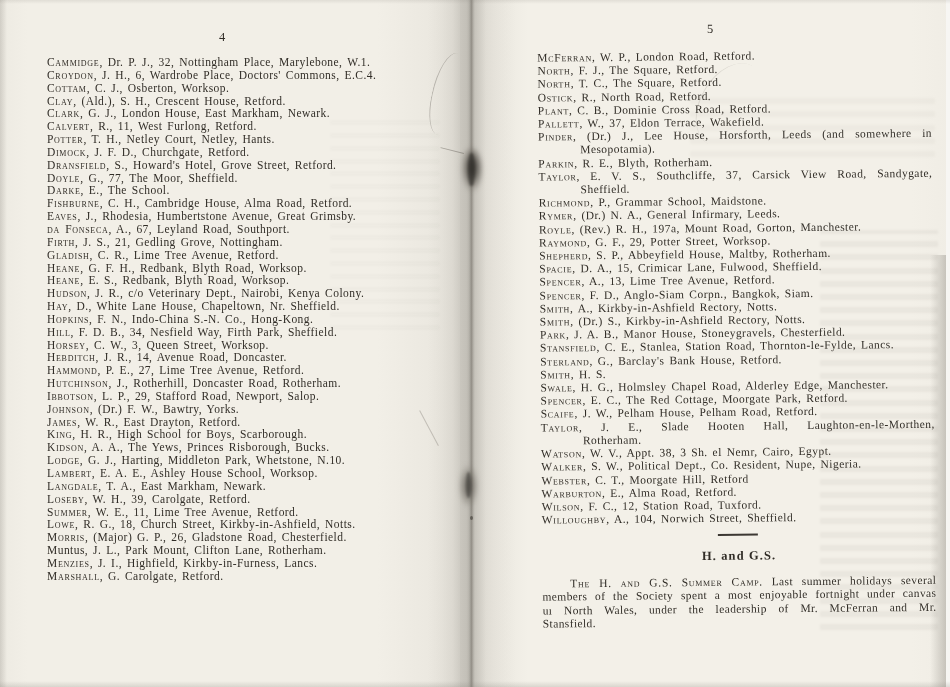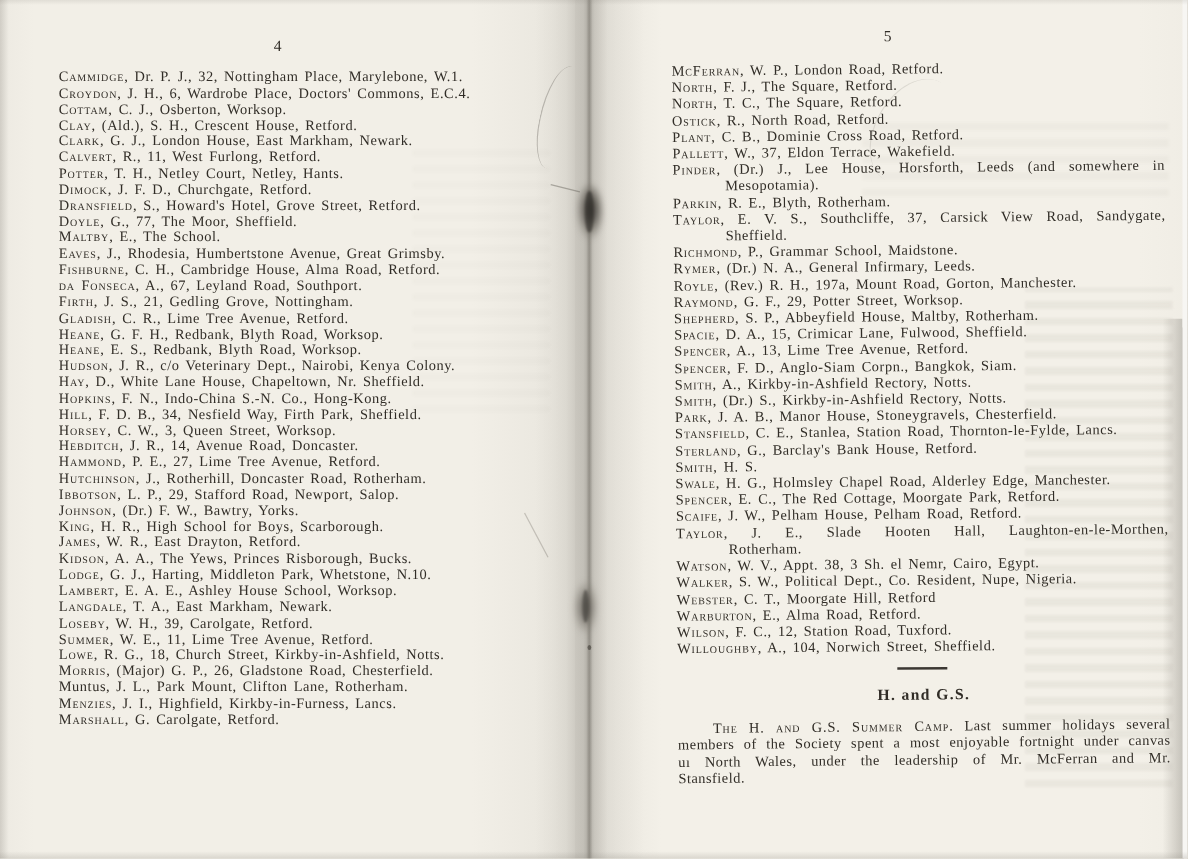--- a/index.html
+++ b/index.html
@@ -117,29 +117,29 @@
         <div class="entry">
           <div class="line nowrapln"><span class="sc">Dimock</span>, J. F. D., Churchgate, Retford.</div>
         </div>
         <div class="entry">
           <div class="line nowrapln"><span class="sc">Dransfield</span>, S., Howard's Hotel, Grove Street, Retford.</div>
         </div>
         <div class="entry">
           <div class="line nowrapln"><span class="sc">Doyle</span>, G., 77, The Moor, Sheffield.</div>
         </div>
         <div class="entry">
-          <div class="line nowrapln"><span class="sc">Maltby</span>, E., The School.</div>
+          <div class="line nowrapln"><span class="sc">Darke</span>, E., The School.</div>
+        </div>
+        <div class="entry">
+          <div class="line nowrapln"><span class="sc">Fishburne</span>, C. H., Cambridge House, Alma Road, Retford.</div>
         </div>
         <div class="entry">
           <div class="line nowrapln"><span class="sc">Eaves</span>, J., Rhodesia, Humbertstone Avenue, Great Grimsby.</div>
         </div>
         <div class="entry">
-          <div class="line nowrapln"><span class="sc">Fishburne</span>, C. H., Cambridge House, Alma Road, Retford.</div>
-        </div>
-        <div class="entry">
           <div class="line nowrapln"><span class="sc">da Fonseca</span>, A., 67, Leyland Road, Southport.</div>
         </div>
         <div class="entry">
           <div class="line nowrapln"><span class="sc">Firth</span>, J. S., 21, Gedling Grove, Nottingham.</div>
         </div>
         <div class="entry">
           <div class="line nowrapln"><span class="sc">Gladish</span>, C. R., Lime Tree Avenue, Retford.</div>
         </div>
         <div class="entry">
           <div class="line nowrapln"><span class="sc">Heane</span>, G. F. H., Redbank, Blyth Road, Worksop.</div>
@@ -171,24 +171,24 @@
         <div class="entry">
           <div class="line nowrapln"><span class="sc">Hutchinson</span>, J., Rotherhill, Doncaster Road, Rotherham.</div>
         </div>
         <div class="entry">
           <div class="line nowrapln"><span class="sc">Ibbotson</span>, L. P., 29, Stafford Road, Newport, Salop.</div>
         </div>
         <div class="entry">
           <div class="line nowrapln"><span class="sc">Johnson</span>, (Dr.) F. W., Bawtry, Yorks.</div>
         </div>
         <div class="entry">
+          <div class="line nowrapln"><span class="sc">James</span>, W. R., East Drayton, Retford.</div>
+        </div>
+        <div class="entry">
           <div class="line nowrapln"><span class="sc">King</span>, H. R., High School for Boys, Scarborough.</div>
-        </div>
-        <div class="entry">
-          <div class="line nowrapln"><span class="sc">James</span>, W. R., East Drayton, Retford.</div>
         </div>
         <div class="entry">
           <div class="line nowrapln"><span class="sc">Kidson</span>, A. A., The Yews, Princes Risborough, Bucks.</div>
         </div>
         <div class="entry">
           <div class="line nowrapln"><span class="sc">Lodge</span>, G. J., Harting, Middleton Park, Whetstone, N.10.</div>
         </div>
         <div class="entry">
           <div class="line nowrapln"><span class="sc">Lambert</span>, E. A. E., Ashley House School, Worksop.</div>
         </div>

